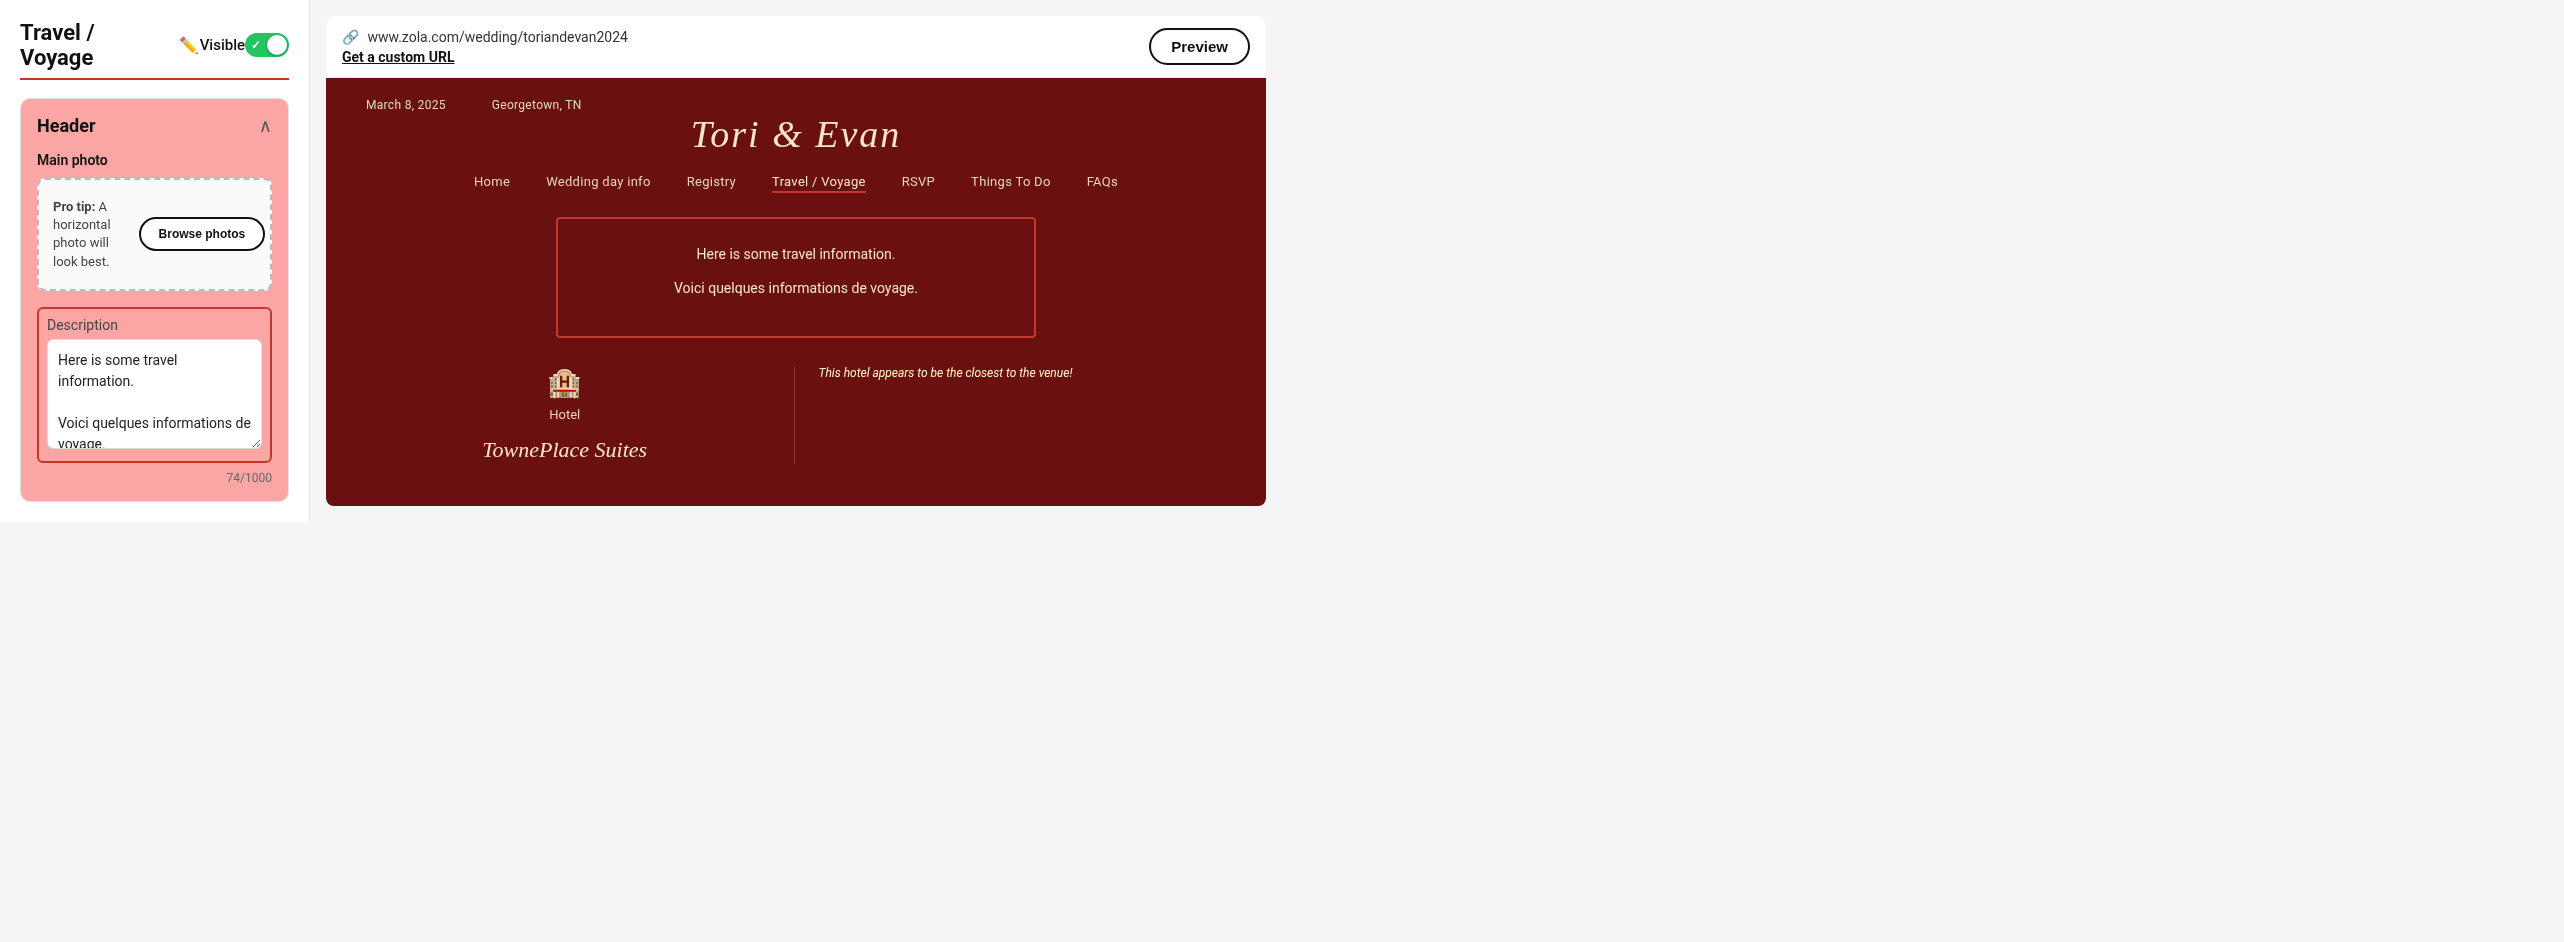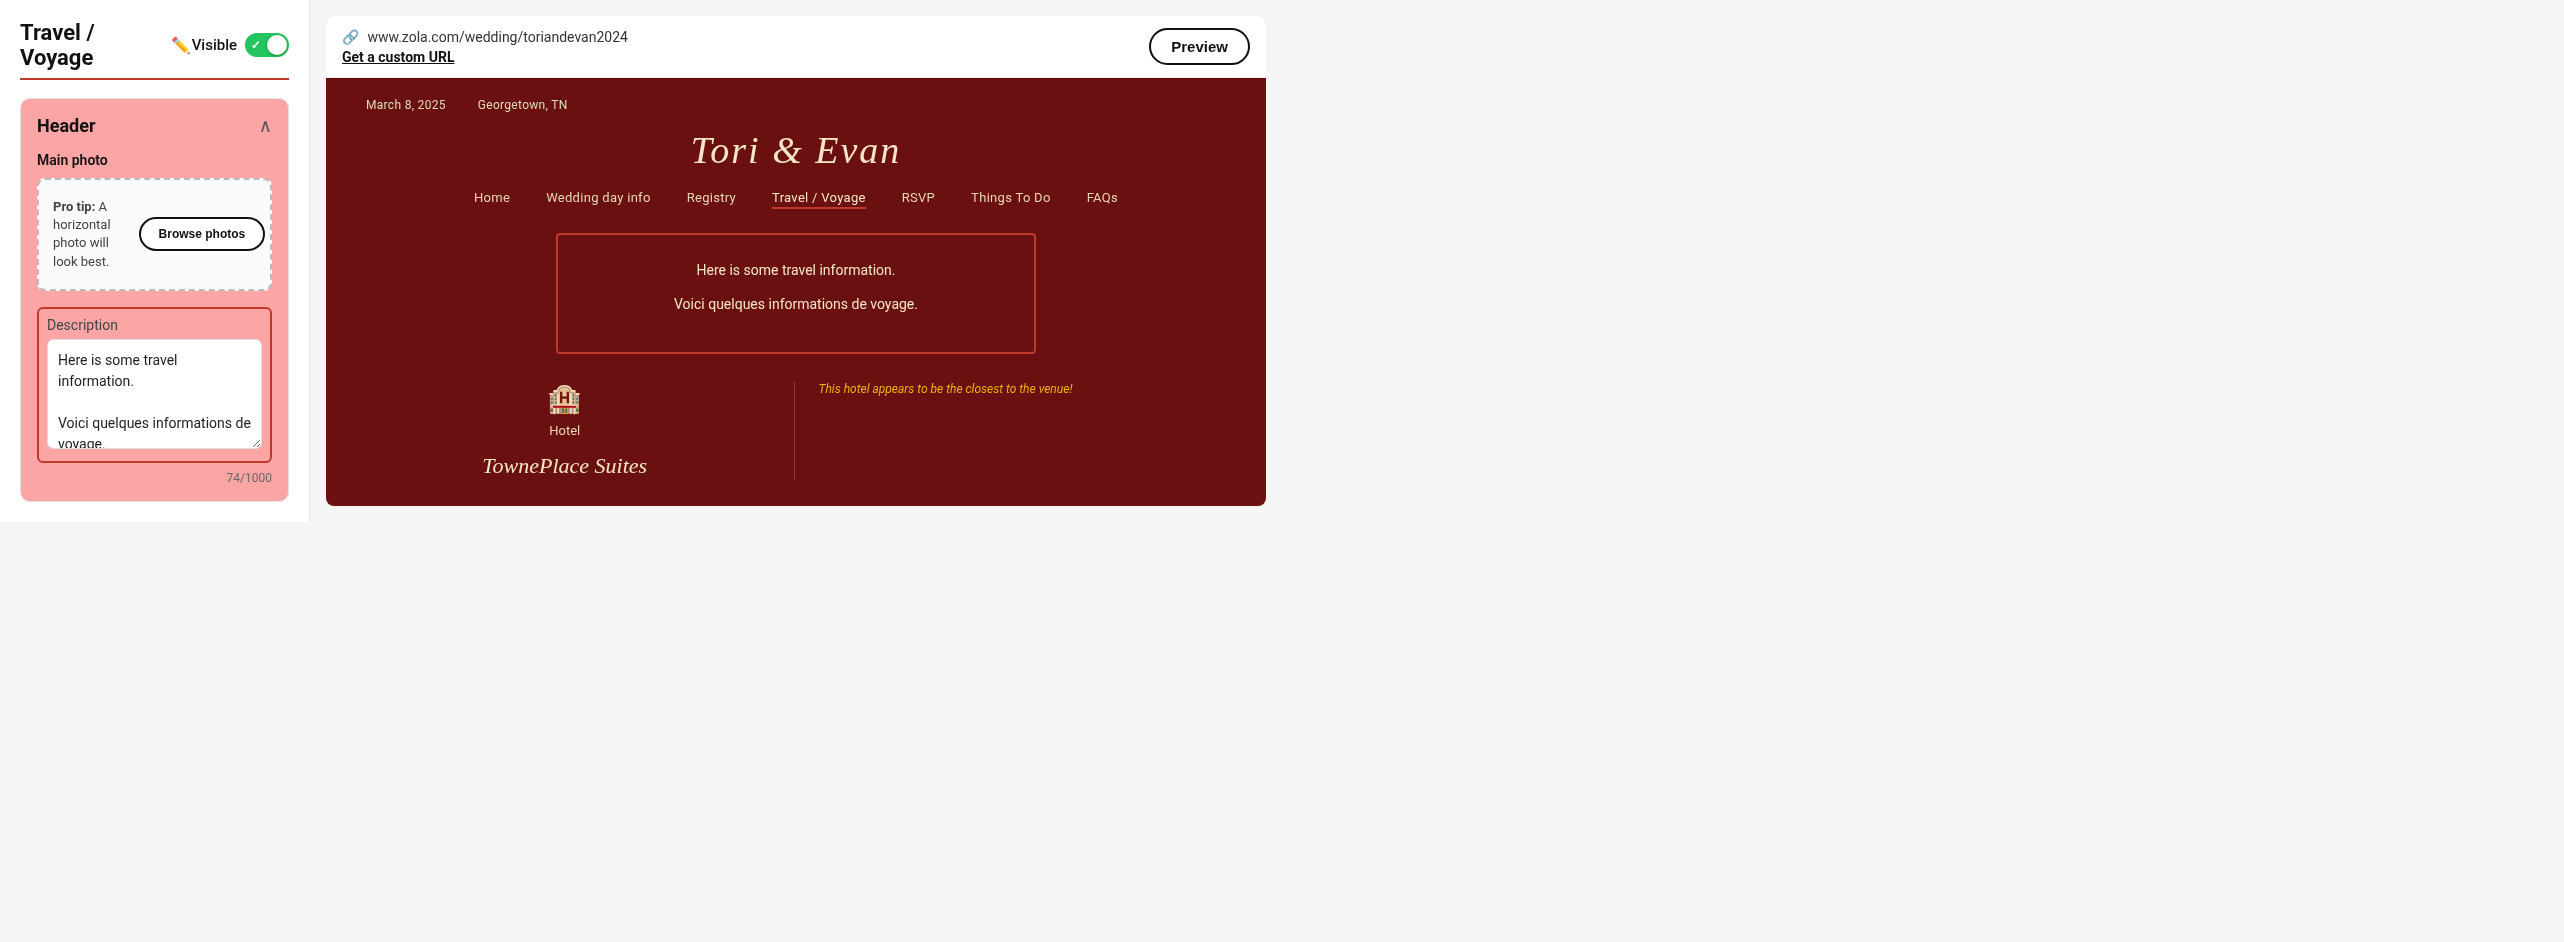--- a/index.html
+++ b/index.html
@@ -43,21 +43,20 @@
 
     .edit-icon {
       color: #555;
       font-size: 16px;
       cursor: pointer;
     }
 
     .visible-row {
       display: flex;
       align-items: center;
-      gap: 8px;
       justify-content: flex-end;
     }
 
     .visible-label {
       font-size: 15px;
       font-weight: 500;
       color: #111;
     }
 
     .toggle-switch {
@@ -256,23 +255,22 @@
       background: #6b1010;
       flex: 1;
       padding: 20px 0 0 0;
       position: relative;
       overflow: hidden;
       border-radius: 0 0 8px 8px;
     }
 
     .wedding-meta-row {
       display: flex;
-      gap: 32px;
+      gap: 46px;
       padding: 0 40px;
-      margin-bottom: 16px;
       text-align: center;
     }
 
     .wedding-meta {
       font-size: 12px;
       color: #ddb;
       letter-spacing: 0.3px;
     }
 
     .wedding-title {
@@ -369,21 +367,21 @@
 
     .hotel-address {
       font-size: 13px;
       color: #e8d5b5;
       line-height: 1.6;
       margin-bottom: 8px;
     }
 
     .hotel-note {
       font-size: 12px;
-      color: #eab308;
+      color: #fef9c3;
       font-style: italic;
     }
   </style>
 </head>
 <body>
 
 <div class="left-panel">
 
   <div class="page-title-row">
     <div class="page-title-left">

